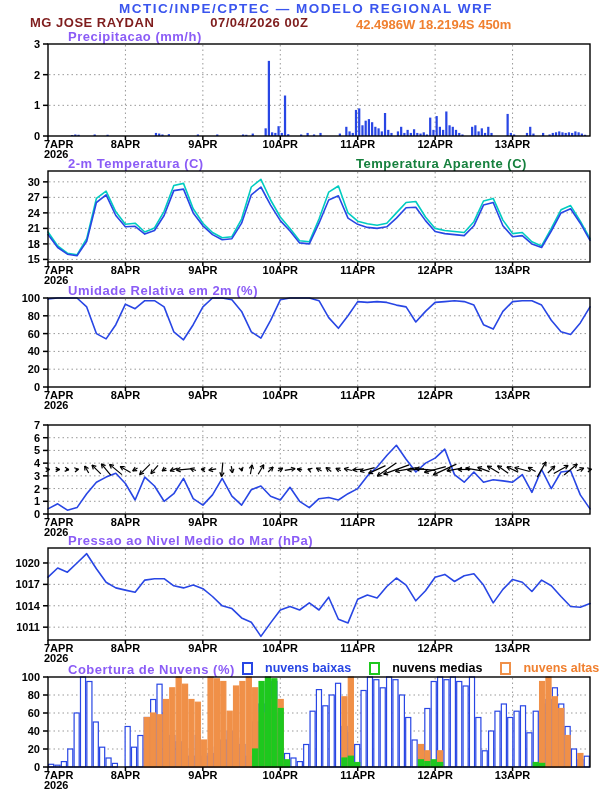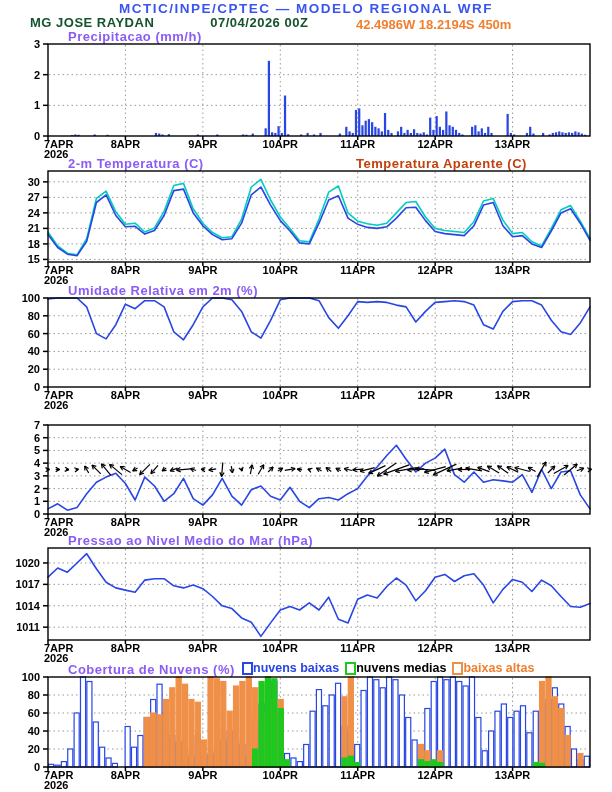--- a/index.html
+++ b/index.html
@@ -1,25 +1,25 @@
 <!DOCTYPE html>
 <html><head>
 <meta charset="utf-8">
 <style>
   html,body{margin:0;padding:0;background:#fff;}
   .page{position:relative;width:612px;height:792px;background:#ffffff;
         font-family:"Liberation Sans",sans-serif;font-weight:700;overflow:hidden;}
   .abs{position:absolute;white-space:nowrap;}
   .hdr1{top:1px;left:0;width:612px;text-align:center;color:#3a55ee;font-size:13.5px;letter-spacing:1.5px;}
-  .hdr2{top:15px;left:30px;color:#14532d;font-size:13px;letter-spacing:.5px;}
+  .hdr2{top:15px;left:30px;color:#7f1d1d;font-size:13px;letter-spacing:.5px;}
   .runtime{margin-left:56px;}
   .loc{top:17px;left:356px;color:#f08030;font-size:13px;}
   .ptitle{color:#8b5cf6;font-size:13px;letter-spacing:.5px;}
-  .cyan{color:#c2410c;}
-  .legend{top:661px;left:242px;display:flex;align-items:center;gap:0;font-size:12.5px;}
+  .cyan{color:#15803d;}
+  .legend{top:661px;left:242px;display:flex;align-items:center;gap:12px;font-size:12.5px;}
   .lgbox{width:7px;height:9px;border:2px solid;display:inline-block;background:#fff;flex:none;}
   .lb{color:#2846e4}.lg{color:#000000}.lo{color:#f08030}
   svg text{font-family:"Liberation Sans",sans-serif;}
 </style>
 </head>
 <body>
 
 <div class="page">
   <div class="abs hdr1">MCTIC/INPE/CPTEC — MODELO REGIONAL WRF</div>
   <div class="abs hdr2">
@@ -33,21 +33,21 @@
   <div class="abs ptitle" style="left:68px;top:283px">Umidade Relativa em 2m (%)</div>
   <div class="abs ptitle" style="left:68px;top:662px">Cobertura de Nuvens (%)</div>
   <div class="abs ptitle" style="left:68px;top:533px">Pressao ao Nivel Medio do Mar (hPa)</div>
 
   <div class="abs legend">
     <span class="lgbox" style="border-color:#2846e4"></span>
     <span class="lb">nuvens baixas</span>
     <span class="lgbox" style="border-color:#1ec81e;margin-left:6px"></span>
     <span class="lg">nuvens medias</span>
     <span class="lgbox" style="border-color:#f09048;margin-left:6px"></span>
-    <span class="lo">baixas altas</span>
+    <span class="lo">nuvens altas</span>
   </div>
 
   <svg id="meteogram-svg" width="612" height="792" style="position:absolute;left:0;top:0">
       <g>
         <line x1="125.42857142857143" y1="45" x2="125.42857142857143" y2="135" stroke="#999999" stroke-width="1" stroke-dasharray="1.5 3"></line>
         <line x1="202.85714285714286" y1="45" x2="202.85714285714286" y2="135" stroke="#999999" stroke-width="1" stroke-dasharray="1.5 3"></line>
         <line x1="280.2857142857143" y1="45" x2="280.2857142857143" y2="135" stroke="#999999" stroke-width="1" stroke-dasharray="1.5 3"></line>
         <line x1="357.7142857142857" y1="45" x2="357.7142857142857" y2="135" stroke="#999999" stroke-width="1" stroke-dasharray="1.5 3"></line>
         <line x1="435.14285714285717" y1="45" x2="435.14285714285717" y2="135" stroke="#999999" stroke-width="1" stroke-dasharray="1.5 3"></line>
         <line x1="512.5714285714286" y1="45" x2="512.5714285714286" y2="135" stroke="#999999" stroke-width="1" stroke-dasharray="1.5 3"></line>

